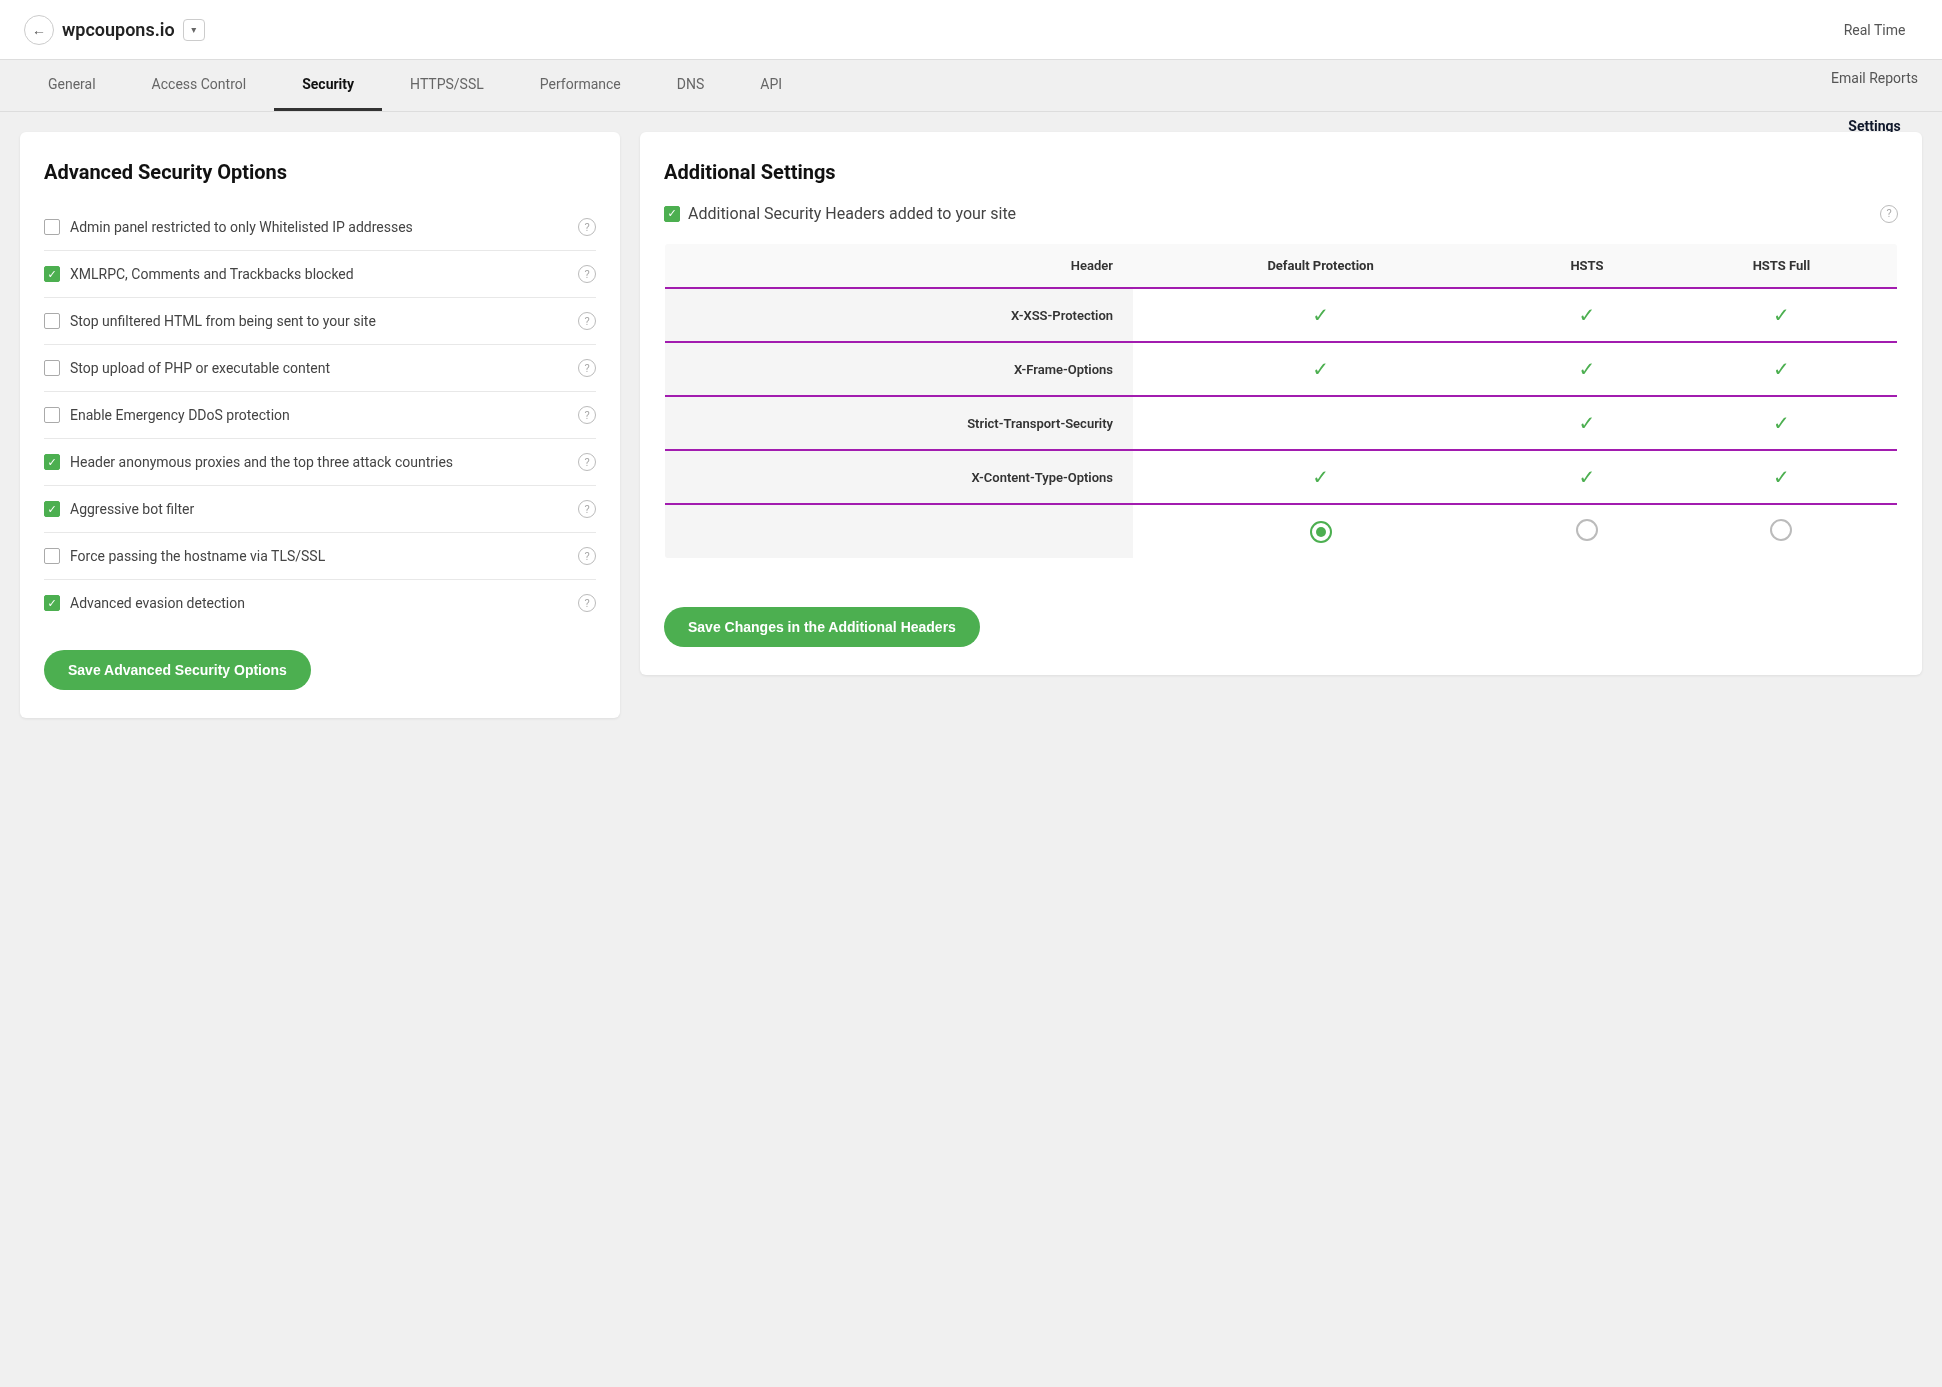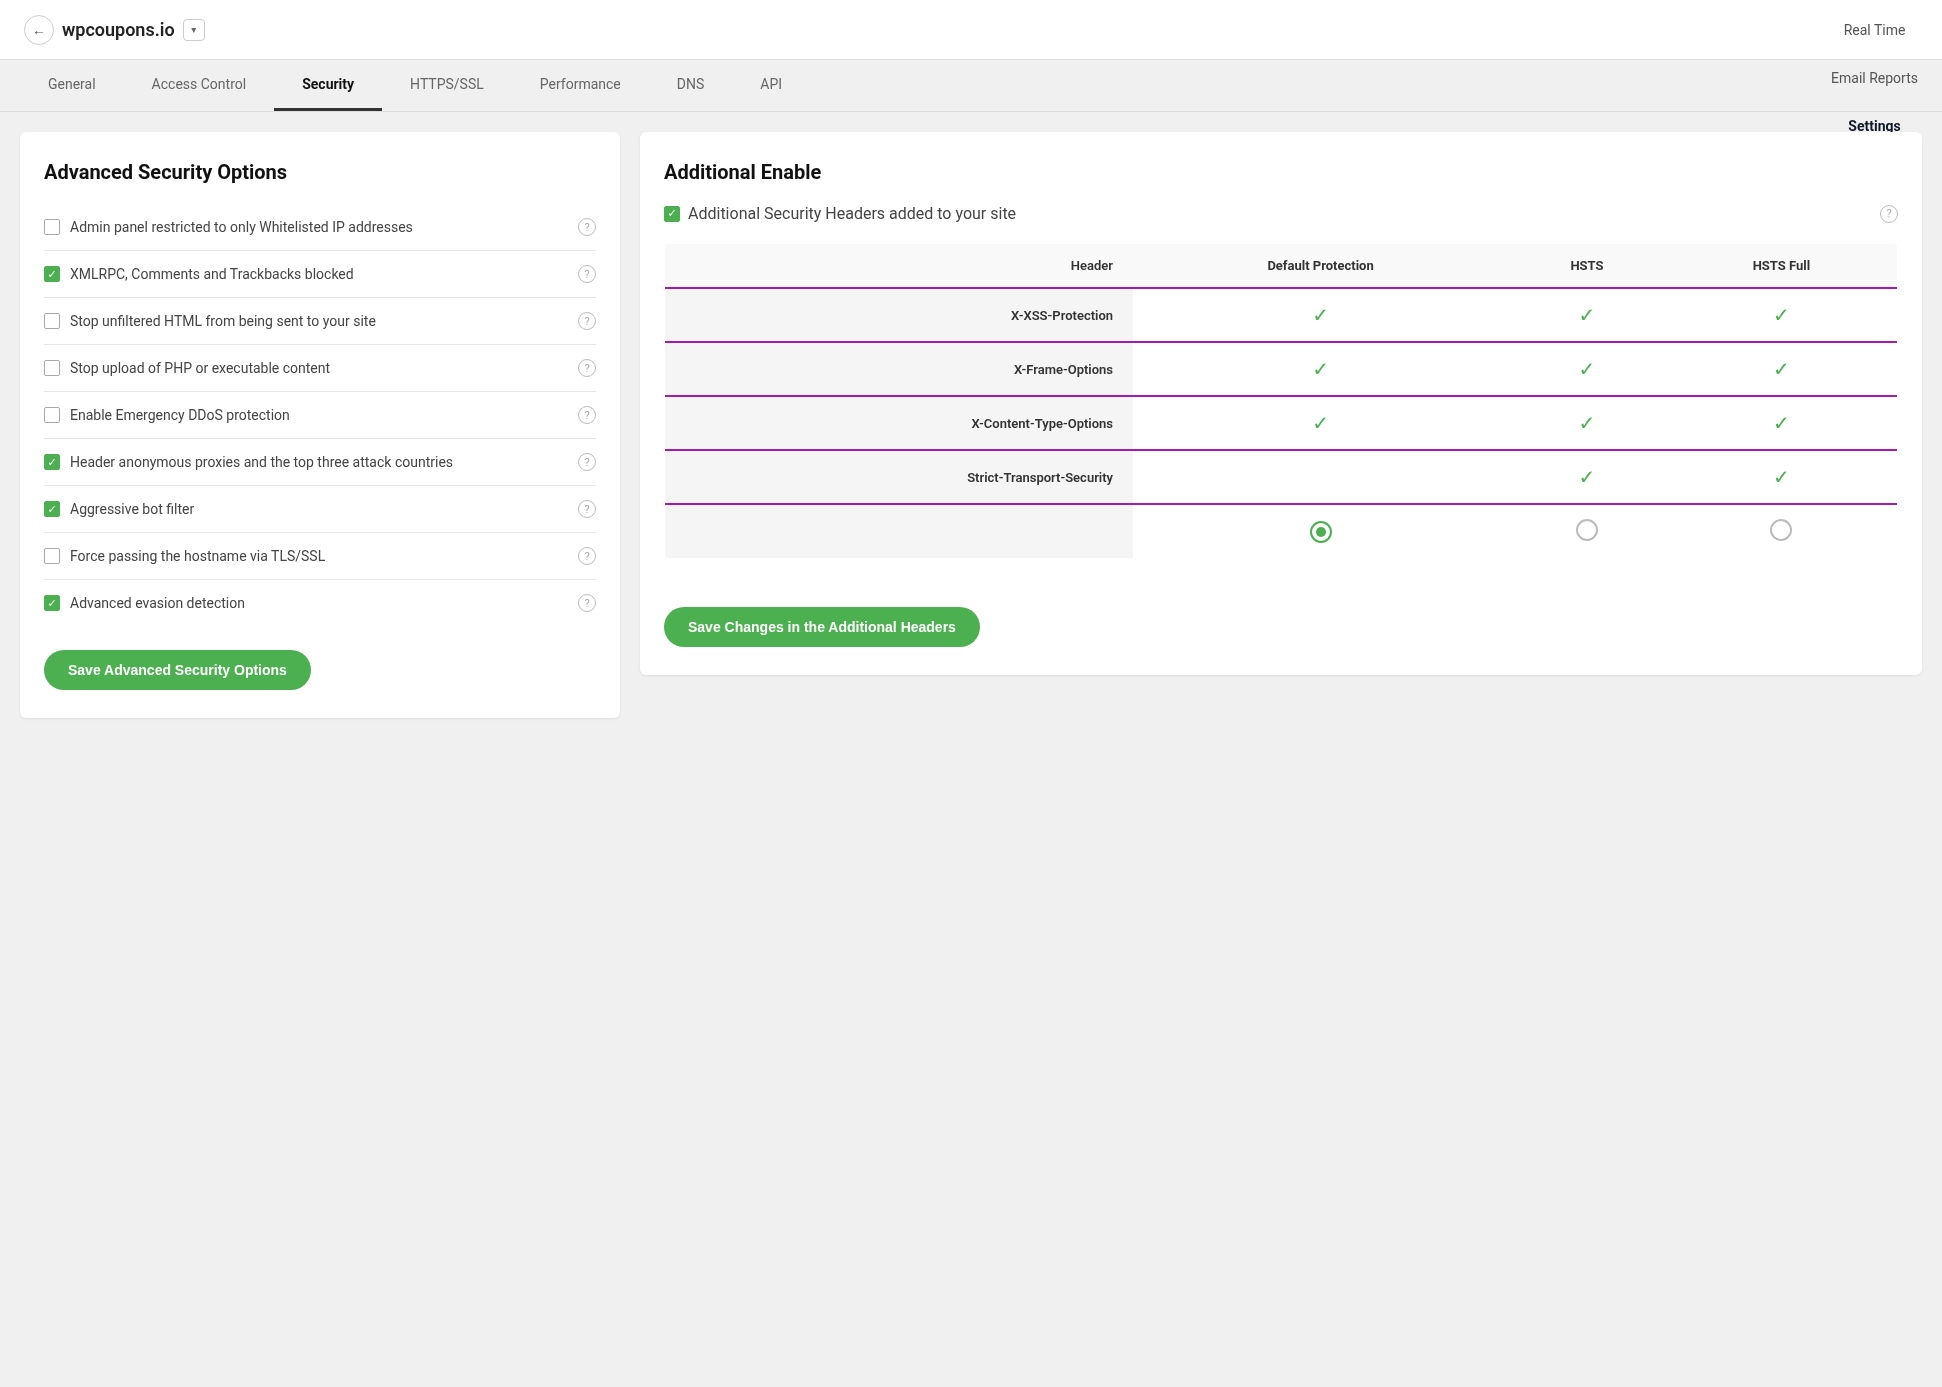--- a/index.html
+++ b/index.html
@@ -380,21 +380,21 @@
           <div class="cb checked"></div>
           <span class="option-label">Advanced evasion detection</span>
           <div class="option-help">?</div>
         </div>
       </div>
 
     <button class="save-btn">Save Advanced Security Options</button>
   </div>
 
   <div class="card card-right">
-    <div class="card-title">Additional Enable</div>
+    <div class="card-title">Additional Settings</div>
 
     <div class="headers-checkbox-row">
       <div class="cb-square"></div>
       <span class="headers-label">Additional Security Headers added to your site</span>
       <div class="help-icon-circle">?</div>
     </div>
 
     <table class="headers-table">
       <thead>
         <tr>
@@ -411,28 +411,28 @@
             <td><span class="check-icon-green">✓</span></td>
             <td><span class="check-icon-green">✓</span></td>
           </tr>
           <tr>
             <td>X-Frame-Options</td>
             <td><span class="check-icon-green">✓</span></td>
             <td><span class="check-icon-green">✓</span></td>
             <td><span class="check-icon-green">✓</span></td>
           </tr>
           <tr>
-            <td>X-Content-Type-Options</td>
-            <td><span class="check-icon-green">✓</span></td>
+            <td>Strict-Transport-Security</td>
+            <td>&nbsp;</td>
             <td><span class="check-icon-green">✓</span></td>
             <td><span class="check-icon-green">✓</span></td>
           </tr>
           <tr>
-            <td>Strict-Transport-Security</td>
-            <td>&nbsp;</td>
+            <td>X-Content-Type-Options</td>
+            <td><span class="check-icon-green">✓</span></td>
             <td><span class="check-icon-green">✓</span></td>
             <td><span class="check-icon-green">✓</span></td>
           </tr>
           <tr>
             <td></td>
             <td><div class="radio-circle active"></div></td>
             <td><div class="radio-circle inactive"></div></td>
             <td><div class="radio-circle inactive"></div></td>
           </tr>
         </tbody>

